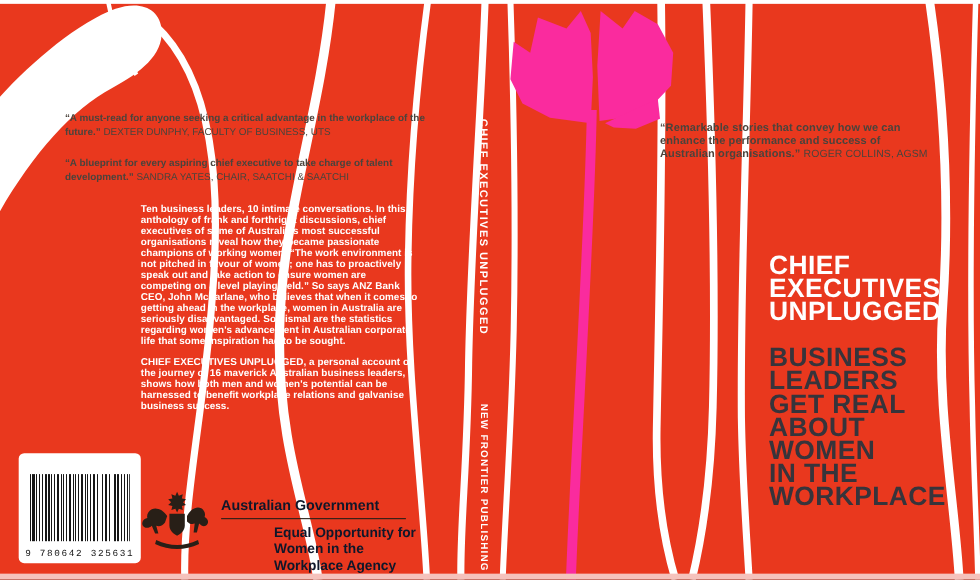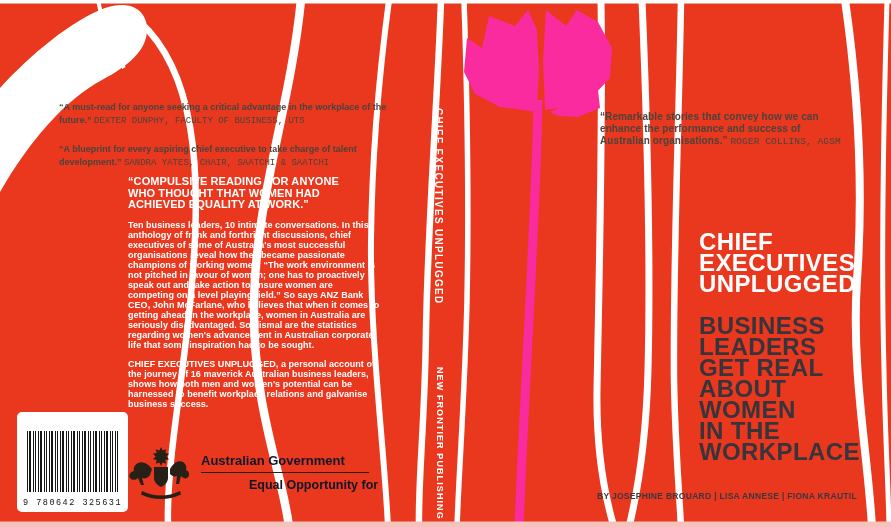--- a/index.html
+++ b/index.html
@@ -11,21 +11,21 @@
   }
   .cover * { box-sizing:border-box; }
   .art { position:absolute; left:0; top:0; width:891px; height:527px; }
 
   .abs { position:absolute; }
 
   
   .back-quotes { left:59px; top:101px; width:348px; color:#4B433C;
     font-size:9px; line-height:12.5px; font-weight:bold; }
   .bq { margin:0 0 16px 0; }
-  .q-attr { font-weight:normal;font-family:Liberation Mono, monospace; }
+  .q-attr { font-weight:normal; }
 
   
   .center-block { left:128px; top:176px; width:256px; color:#fff; }
   .headline { font-size:11px; line-height:11.5px; font-weight:bold; width:226px; letter-spacing:0.1px; }
   .bodyp { margin-top:9px; font-size:9px; line-height:10px; font-weight:bold; width:253px; letter-spacing:0.05px; }
 
   
   .barcode-box { left:17px; top:412px; width:111px; height:100px; background:#fff;
     border-radius:5px; color:#131313; }
   .isbn { position:absolute; top:23px; left:0; right:0; text-align:center;
@@ -96,42 +96,41 @@
     <rect x="0" y="0" width="891" height="3.5" fill="#FFFFFF"></rect>
     <rect x="0" y="521.5" width="891" height="5.5" fill="#F5C2BC"></rect>
   </svg>
 
   <div class="abs back-quotes">
     <p class="bq"><span>“A must-read for anyone seeking a critical advantage in the workplace of the future.” </span><span class="q-attr">DEXTER DUNPHY, FACULTY OF BUSINESS, UTS</span></p>
     <p class="bq"><span>“A blueprint for every aspiring chief executive to take charge of talent development.” </span><span class="q-attr">SANDRA YATES, CHAIR, SAATCHI &amp; SAATCHI</span></p>
   </div>
 
   <div class="abs center-block">
-    <div class="headline">“COMPULSIVE READING FOR ANYONE WHO THOUGHT THAT WOMEN HAD ACHIEVED EQUALITY AT WORK.”</div>
     <div class="bodyp">Ten business leaders, 10 intimate conversations. In this anthology of frank and forthright discussions, chief executives of some of Australia's most successful organisations reveal how they became passionate champions of working women. “The work environment is not pitched in favour of women; one has to proactively speak out and take action to ensure women are competing on a level playing field.” So says ANZ Bank CEO, John McFarlane, who believes that when it comes to getting ahead in the workplace, women in Australia are seriously disadvantaged. So dismal are the statistics regarding women's advancement in Australian corporate life that some inspiration had to be sought.</div>
     <div class="bodyp">CHIEF EXECUTIVES UNPLUGGED, a personal account of the journey of 16 maverick Australian business leaders, shows how both men and women's potential can be harnessed to benefit workplace relations and galvanise business success.</div>
   </div>
 
   <div class="abs barcode-box">
     <div class="isbn">ISBN 0-642-32563-4</div>
     <div class="bars"></div>
     <div class="digits">9 780642 325631</div>
   </div>
 
   <div class="abs agov">
     <svg width="68" height="60" viewBox="0 0 68 60" fill="#281F17">
       <path d="M34,2 l1.6,3.6 3.6,-1.3 -0.9,3.8 3.8,0.7 -2.7,2.7 2.7,2.7 -3.8,0.7 0.9,3.8 -3.6,-1.3 -1.6,3.6 -1.6,-3.6 -3.6,1.3 0.9,-3.8 -3.8,-0.7 2.7,-2.7 -2.7,-2.7 3.8,-0.7 -0.9,-3.8 3.6,1.3 Z"></path>
       <path d="M27,22 h14 v11 c0,6 -7,9 -7,9 c0,0 -7,-3 -7,-9 Z"></path>
       <path d="M25,24 c-4,-6 -10,-8 -14,-6 c-3,1.5 -5,5 -4,8 c-5,1 -6,6 -3,8 c2,1.5 5,1 7,-1 l3,7 h3 l-2,-7 c3,1 6,0 8,-3 Z"></path>
       <path d="M43,24 c4,-7 9,-9 13,-7 c3,2 4,5 3,8 c4,2 4,6 1,8 c-2,1 -4,0 -6,-2 l-2,8 h-3 l1,-8 c-3,1 -5,0 -7,-2 Z"></path>
       <path d="M15,46 c13,6 25,6 38,0 l1,3.5 c-13,6 -27,6 -40,0 Z"></path>
     </svg>
     <div class="agov-text">
       <div class="agov-gov">Australian Government</div>
-      <div class="agov-agency"><span>Equal Opportunity for</span><br></div>
+      <div class="agov-agency"><span>Equal Opportunity for</span><br><span>Women in the Workplace Agency</span></div>
     </div>
   </div>
 
   <div class="abs spine-title">CHIEF EXECUTIVES UNPLUGGED</div>
   <div class="abs spine-pub">NEW FRONTIER PUBLISHING</div>
 
   <div class="abs front-quote"><span>“Remarkable stories that convey how we can enhance the performance and success of Australian organisations.” </span><span class="q-attr">ROGER COLLINS, AGSM</span></div>
 
   <div class="abs title-block">
     <div class="title-white">CHIEF
@@ -139,15 +138,14 @@
 UNPLUGGED</div>
     <div class="title-dark">BUSINESS
 LEADERS
 GET REAL
 ABOUT
 WOMEN
 IN THE
 WORKPLACE</div>
   </div>
 
-  <div class="abs authors">BY JOSEPHINE BROUARD | LISA ANNESE | FIONA KRAUTIL</div>
 
 </div>
 
 </body></html>

